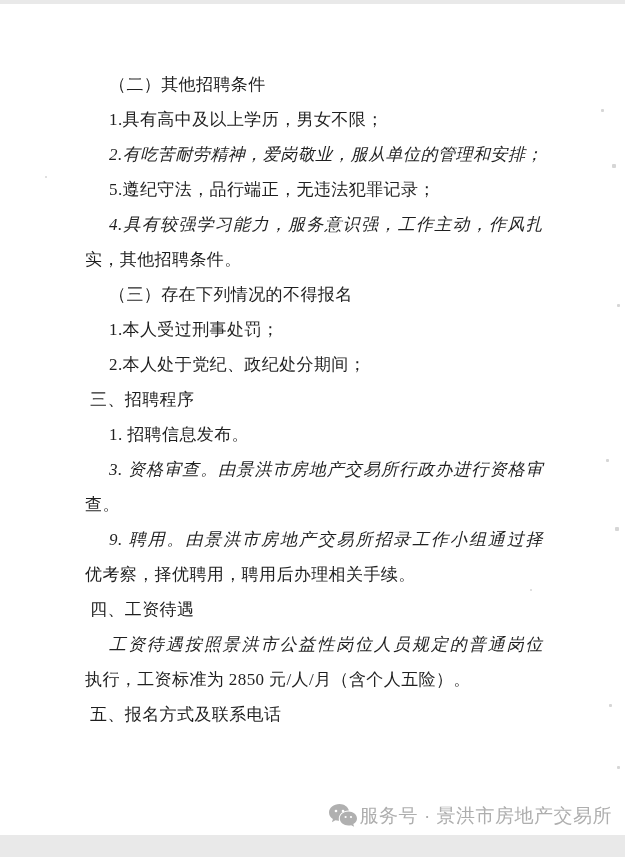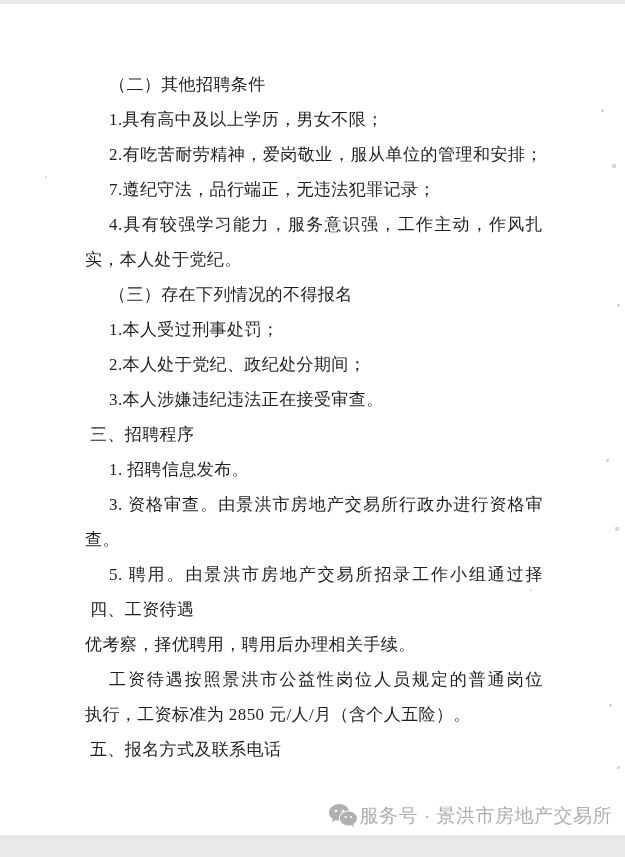--- a/index.html
+++ b/index.html
@@ -27,20 +27,21 @@
     letter-spacing: 0.4px;
     white-space: nowrap;
     word-break: break-all;
   }
   .line.indent { padding-left: 24px; }
   .line.section { padding-left: 5px; }
   .line.fill {
     white-space: normal;
     text-align: justify;
     text-align-last: justify;
+    font-style: italic;
     -moz-text-align-last: justify;
   }
   .watermark {
     position: absolute;
     right: 13px;
     bottom: 6px;
     display: flex;
     align-items: center;
     gap: 2px;
     font-family: "Liberation Sans", "DejaVu Sans", sans-serif;
@@ -70,34 +71,33 @@
   .s10 { top: 585px; left: 530px; width: 2px; height: 2px; }
 </style>
 </head>
 <body>
 
 <div class="page">
   <div class="doc">
     <div class="line indent">（二）其他招聘条件</div>
     <div class="line indent">1.具有高中及以上学历，男女不限；</div>
     <div class="line indent fill">2.有吃苦耐劳精神，爱岗敬业，服从单位的管理和安排；</div>
-    <div class="line indent">7.遵纪守法，品行端正，无违法犯罪记录；</div>
+    <div class="line indent">5.遵纪守法，品行端正，无违法犯罪记录；</div>
     <div class="line indent fill">4.具有较强学习能力，服务意识强，工作主动，作风扎</div>
-    <div class="line">实，本人处于党纪。</div>
+    <div class="line">实，其他招聘条件。</div>
     <div class="line indent">（三）存在下列情况的不得报名</div>
     <div class="line indent">1.本人受过刑事处罚；</div>
     <div class="line indent">2.本人处于党纪、政纪处分期间；</div>
-    <div class="line indent">3.本人涉嫌违纪违法正在接受审查。</div>
     <div class="line section">三、招聘程序</div>
     <div class="line indent">1. 招聘信息发布。</div>
     <div class="line indent fill">3. 资格审查。由景洪市房地产交易所行政办进行资格审</div>
     <div class="line">查。</div>
-    <div class="line indent fill">5. 聘用。由景洪市房地产交易所招录工作小组通过择</div>
+    <div class="line indent fill">9. 聘用。由景洪市房地产交易所招录工作小组通过择</div>
+    <div class="line">优考察，择优聘用，聘用后办理相关手续。</div>
     <div class="line section">四、工资待遇</div>
-    <div class="line">优考察，择优聘用，聘用后办理相关手续。</div>
     <div class="line indent fill">工资待遇按照景洪市公益性岗位人员规定的普通岗位</div>
     <div class="line">执行，工资标准为 2850 元/人/月（含个人五险）。</div>
     <div class="line section">五、报名方式及联系电话</div>
   </div>
 
   <div class="watermark">
     <span class="wicon">
       <svg width="30" height="26" viewBox="0 0 30 26" aria-hidden="true">
         <path fill="#b0b0b0" d="M11.5 1C5.7 1 1 4.8 1 9.5c0 2.7 1.5 5.1 3.9 6.6l-1 3.1 3.5-1.9c1 .3 2 .5 3.1.5h.6c-.2-.7-.3-1.4-.3-2.2 0-4.5 4.3-8.1 9.6-8.1h.5C20.1 3.9 16.2 1 11.5 1z"></path>
         <circle fill="#ffffff" cx="8" cy="8" r="1.3"></circle>

